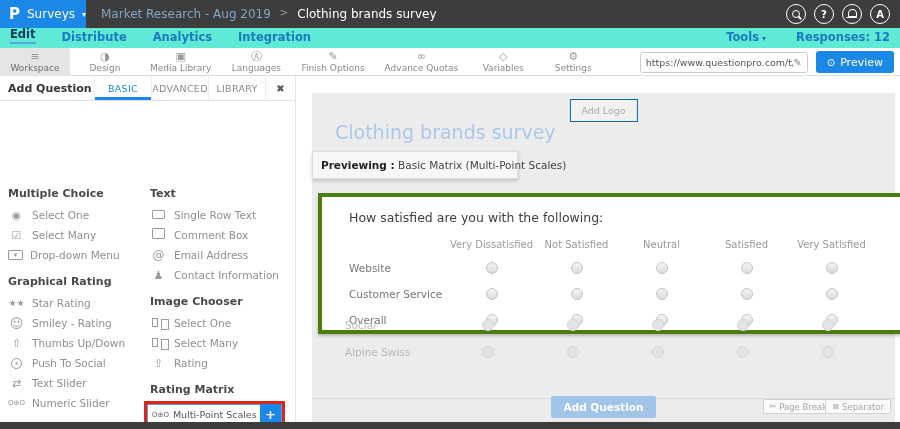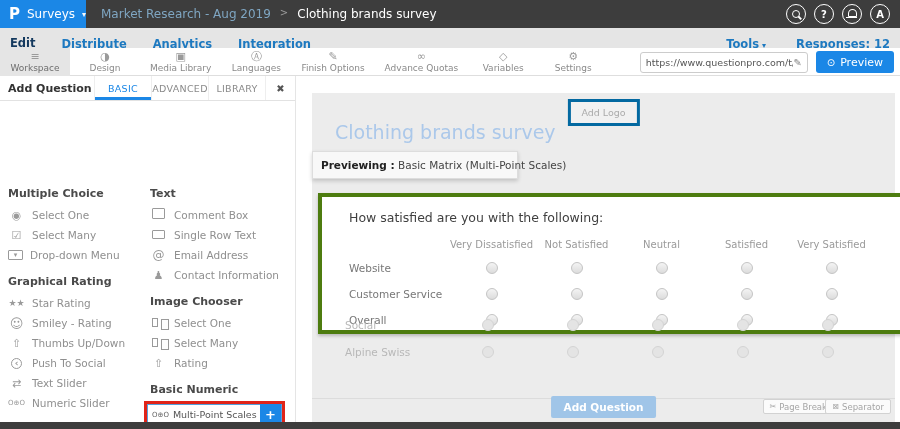--- a/index.html
+++ b/index.html
@@ -19,21 +19,21 @@
   .crumb-current { color:#ffffff; }
   .top-actions { margin-left:auto; display:flex; align-items:center; gap:8px; padding-right:10px; }
   .circle-btn { width:20px; height:20px; border:1.5px solid #fff; border-radius:50%; display:flex; align-items:center; justify-content:center; color:#fff; font-size:10px; font-weight:bold; cursor:pointer; }
   .mag { width:8px; height:8px; border:1.5px solid #fff; border-radius:50%; position:relative; display:block; }
   .mag::after { content:""; position:absolute; width:4px; height:1.5px; background:#fff; transform:rotate(45deg); right:-3px; bottom:-1px; }
   .bell { width:9px; height:8px; border:1.5px solid #fff; border-radius:5px 5px 1px 1px; position:relative; display:block; margin-top:-2px; }
   .bell::after { content:""; position:absolute; width:11px; height:1.5px; background:#fff; left:-2.5px; bottom:-2px; }
   .upgrade { background:#f5a02d; color:#fff; font-size:10.5px; font-weight:bold; border-radius:10px; padding:3px 13px; cursor:pointer; }
 
   
-  .navbar { position:absolute; left:0; top:28px; right:0; height:20px; background:#e5e5e5; border-bottom:1px solid #ececec; display:flex; align-items:center; padding:16px 10px; gap:26px; font-size:11.5px; font-weight:bold; }
+  .navbar { position:absolute; left:0; top:28px; right:0; height:20px; background:#5eead4; border-bottom:1px solid #ececec; display:flex; align-items:flex-end; padding:16px 10px; gap:26px; font-size:11.5px; font-weight:bold; }
   .nav-tab { color:#1d79c0; cursor:pointer; }
   .nav-tab.active { color:#14395e; border-bottom:2px solid #5aa7e0; padding-bottom:1px; }
   .nav-right { margin-left:auto; display:flex; gap:30px; align-items:center; color:#1d79c0; font-size:11.5px; }
   .nav-right .caret2 { font-size:8px; margin-left:3px; }
 
   
   .toolbar { position:absolute; left:0; top:48px; right:0; height:28px; background:#fff; border-bottom:1px solid #dedede; display:flex; }
   .tb-item { min-width:70px; padding:0 10px; height:28px; display:flex; flex-direction:column; align-items:center; justify-content:center; cursor:pointer; color:#8a8a8a; }
   .tb-item.active { background:#e5e5e5; color:#6e6e6e; }
   .tb-icon { font-size:11px; line-height:11px; color:#9a9a9a; }
@@ -67,21 +67,21 @@
   .qicon-imgpair::after { content:""; position:absolute; left:8px; top:0; width:6px; height:9px; border:1px solid #9a9a9a; }
   .hl-red { border:3px solid #e02419; margin:3px 0 3px -6px; width:141px; }
   .mps-inner { display:flex; align-items:center; background:#fff; border:1px solid #55a0dc; height:21px; }
   .mps-icon { font-size:7px; color:#666; padding:0 4px 0 4px; }
   .mps-label { flex:1; font-size:9.5px; color:#555; white-space:nowrap; }
   .mps-plus { width:21px; height:21px; background:#1b87e6; color:#fff; display:flex; align-items:center; justify-content:center; font-size:13px; font-weight:bold; cursor:pointer; }
 
   
   .main { position:absolute; left:297px; top:76px; right:0; bottom:7px; background:#fff; overflow:hidden; }
   .survey-block { position:absolute; left:15px; top:17px; right:5px; bottom:0; background:#ececec; }
-  .add-logo { position:absolute; top:6px; left:50%; transform:translateX(-50%); border:3px solid #0369a1; background:#f1f1f1; color:#ababab; font-size:9.5px; padding:5px 11px; cursor:pointer; }
+  .add-logo { position:absolute; top:6px; left:50%; transform:translateX(-50%); border:1px solid #0369a1; background:#f1f1f1; color:#ababab; font-size:9.5px; padding:5px 11px; cursor:pointer; }
   .survey-title { position:absolute; left:23px; top:28px; font-size:19px; color:#abc8ea; }
   .tooltip { position:absolute; left:0; top:58px; width:206px; background:#f8f8f8; border:1px solid #ddd; box-shadow:0 2px 4px rgba(0,0,0,.18); padding:7px 8px; font-size:10.5px; color:#444; white-space:nowrap; }
   .tooltip .tt-b { font-weight:bold; color:#222; }
   .qpanel { position:absolute; left:6px; top:84px; width:672px; height:141px; background:#fff; border:4px solid #4d7c0f; box-shadow:0 2px 3px rgba(0,0,0,.22);margin-top:16px; }
   .question { font-size:12.5px; color:#3f3f3f; margin:13px 0 0 27px; }
   .mtable { margin:8px 0 0 27px; }
   .mrow { display:grid; grid-template-columns:100px repeat(5,85px); align-items:center; height:26px; }
   .mrow.head { height:22px; }
   .mhead { font-size:10px; color:#9a9a9a; text-align:center; }
   .mlabel { font-size:10.5px; color:#777; }
@@ -234,28 +234,28 @@
         <span>Numeric Slider</span>
       </div>
 
       <div class="qgroup-h">Ordering</div>
 
     </div>
 
     <div class="qcol qcol2">
       <div class="qgroup-h">Text</div>
       <div class="qitem">
+        <span class="qicon"><span class="qicon-rect"></span></span>
+        <span>Single Row Text</span>
+      </div>
+      <div class="qitem">
         <span class="qicon"><span class="qicon-rect tall"></span></span>
         <span>Comment Box</span>
       </div>
       <div class="qitem">
-        <span class="qicon"><span class="qicon-rect"></span></span>
-        <span>Single Row Text</span>
-      </div>
-      <div class="qitem">
         <span class="qicon" style="font-size:12px">@</span>
         <span>Email Address</span>
       </div>
       <div class="qitem">
         <span class="qicon">♟</span>
         <span>Contact Information</span>
       </div>
 
       <div class="qgroup-h">Image Chooser</div>
       <div class="qitem">
@@ -264,21 +264,21 @@
       </div>
       <div class="qitem">
         <span class="qicon"><span class="qicon-imgpair"></span></span>
         <span>Select Many</span>
       </div>
       <div class="qitem">
         <span class="qicon">⇧</span>
         <span>Rating</span>
       </div>
 
-      <div class="qgroup-h">Basic Numeric</div>
+      <div class="qgroup-h">Rating Matrix</div>
       <div class="hl-red">
         <div class="mps-inner">
           <span class="mps-icon">O⊕O</span>
           <span class="mps-label">Multi-Point Scales</span>
           <span class="mps-plus">
               <span>+</span>
             </span>
         </div>
       </div>
 

